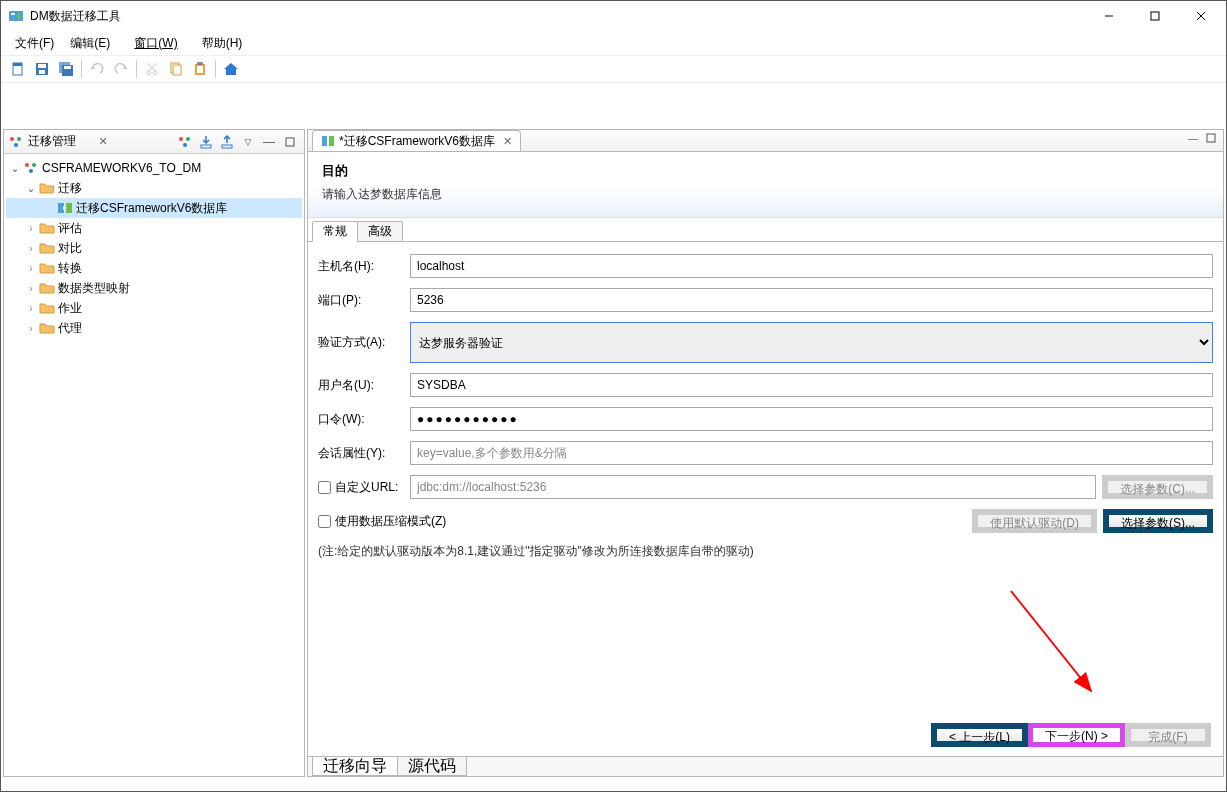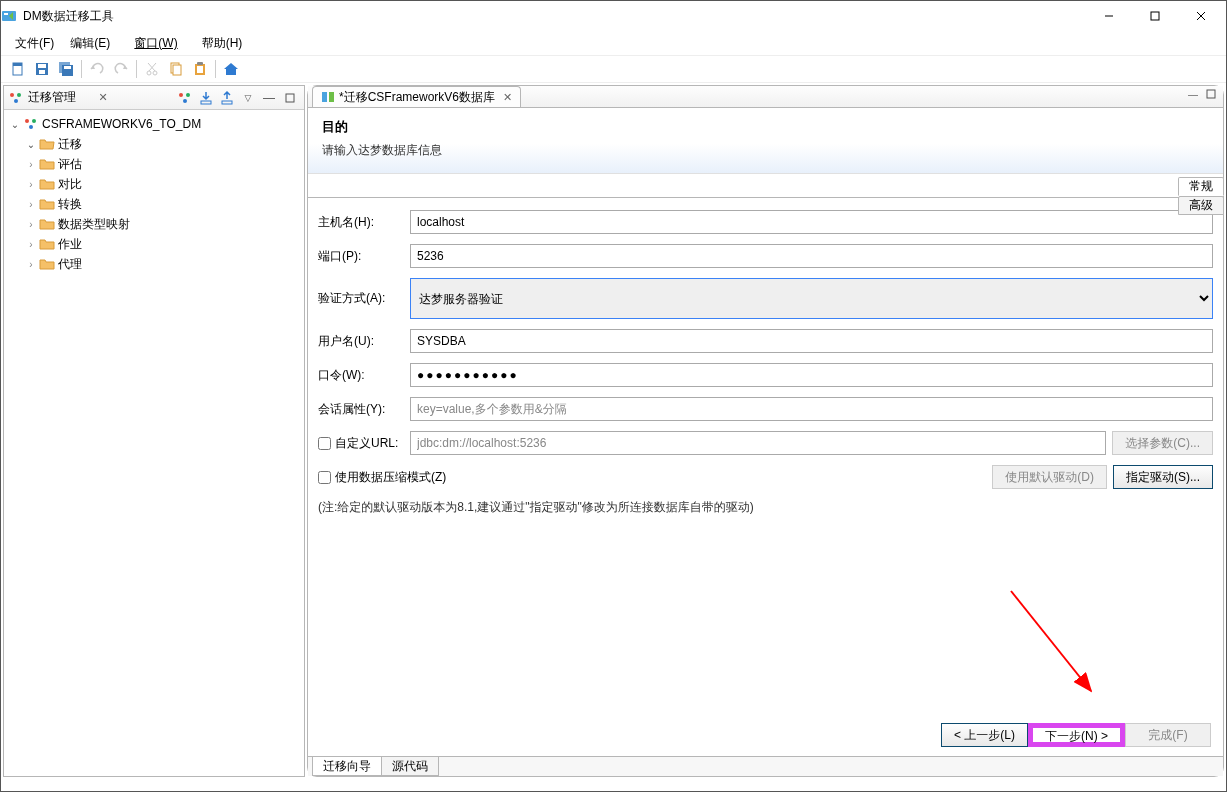--- a/index.html
+++ b/index.html
@@ -1,29 +1,29 @@
 <!DOCTYPE html>
 <html><head>
 <meta charset="utf-8">
 <style>
 * { box-sizing: border-box; margin: 0; padding: 0; font-family: "Microsoft YaHei", "Segoe UI", Tahoma, sans-serif; font-size: 12px; }
 body { background: #fff; width: 1227px; height: 792px; overflow: hidden; position: relative; border: 1px solid #555; }
-.titlebar { height: 30px; display: flex; align-items: center; padding: 0 2px 0 0; background: #fff; }
+.titlebar { height: 30px; display: flex; align-items: center; padding: 0 2px 0 7px; background: #fff; }
 .titlebar .app-icon { width: 16px; height: 16px; margin-right: 6px; }
 .titlebar .title { flex: 1; color: #000; }
 .titlebar .win-btn { width: 46px; height: 30px; display: flex; align-items: center; justify-content: center; cursor: pointer; }
 .menubar { height: 24px; display: flex; align-items: center; padding: 0 6px; background: #fff; }
 .menubar span { padding: 2px 8px; cursor: pointer; }
 .toolbar { height: 28px; display: flex; align-items: center; padding: 0 6px; gap: 2px; border-top: 1px solid #eee; border-bottom: 1px solid #eee; background: #fff; }
 .toolbar .tb-btn { width: 22px; height: 22px; display: flex; align-items: center; justify-content: center; cursor: pointer; border-radius: 2px; }
 .toolbar .sep { width: 1px; height: 18px; background: #ccc; margin: 0 2px; }
 .main-area { display: flex; height: calc(792px - 30px - 24px - 28px - 14px); padding: 2px; gap: 2px; }
-.panel { border: 1px solid #b6b6b6; background: #fff; display: flex; flex-direction: column; }
+.panel { border: 1px solid #b6b6b6; background: #fff; display: flex; flex-direction: column; margin-top: 44px; }
 .left-panel { width: 302px; }
-.right-panel { flex: 1; border-radius: 10px; }
+.right-panel { flex: 1; }
 .panel-header { height: 24px; display: flex; align-items: center; padding: 0 4px; background: linear-gradient(#fdfdfd,#f1f1f1); border-bottom: 1px solid #ccc; }
 .panel-header .ph-icon { width: 16px; height: 16px; margin-right: 4px; }
 .panel-header .ph-title { flex: 1; }
 .panel-header .ph-close { margin-left: 4px; cursor: pointer; color: #666; font-size: 11px; }
 .panel-header .ph-spacer { flex: 1; }
 .panel-header .ph-tool { width: 20px; height: 20px; display: flex; align-items: center; justify-content: center; cursor: pointer; margin-left: 1px; }
 .tree { flex: 1; overflow: auto; padding: 4px 2px; }
 .tree-row { display: flex; align-items: center; height: 20px; cursor: pointer; white-space: nowrap; }
 .tree-row.selected { background: #cce8ff; }
 .tree-row .expander { width: 14px; text-align: center; color: #555; font-size: 10px; }
@@ -32,39 +32,39 @@
 .folder-closed { color: #e8a33d; }
 .editor-tabs { height: 22px; display: flex; align-items: flex-end; background: linear-gradient(#fdfdfd,#f1f1f1); border-bottom: 1px solid #b6b6b6; padding-left: 4px; position: relative; }
 .editor-tab { height: 21px; display: flex; align-items: center; padding: 0 8px; background: #fdfdfd; border: 1px solid #b6b6b6; border-bottom: none; border-top-left-radius: 4px; border-top-right-radius: 4px; margin-right: 2px; cursor: pointer; gap: 4px; }
 .editor-tab .tab-close { color: #666; font-size: 11px; margin-left: 4px; }
 .editor-tabs .tab-tools { position: absolute; right: 4px; top: 2px; display: flex; gap: 2px; }
 .editor-tabs .tab-tools span { cursor: pointer; color: #666; font-size: 10px; padding: 1px 3px; }
 .editor-content { flex: 1; display: flex; flex-direction: column; background: #fff; }
 .dest-header { padding: 10px 14px 14px 14px; background: linear-gradient(180deg,#ffffff 0%, #ffffff 55%, #e8f0fb 100%); border-bottom: 1px solid #e0e0e0; }
 .dest-header h2 { font-size: 13px; font-weight: bold; margin-bottom: 6px; }
 .dest-header .subtitle { color: #333; }
-.inner-tabs { height: 22px; display: flex; align-items: flex-end; padding-left: 4px; border-bottom: 1px solid #b6b6b6; margin-top: 2px; flex-direction: column; }
+.inner-tabs { height: 22px; display: flex; align-items: flex-end; padding-left: 4px; border-bottom: 1px solid #b6b6b6; margin-top: 2px; }
 .inner-tab { height: 21px; display: flex; align-items: center; padding: 0 10px; border: 1px solid #b6b6b6; border-bottom: 1px solid #fff; background: #fff; border-top-left-radius: 2px; border-top-right-radius: 2px; margin-right: -1px; cursor: pointer; position: relative; top: 1px; }
 .inner-tab.inactive { background: #f4f4f4; border-bottom: 1px solid #b6b6b6; }
 .form-area { padding: 12px 10px; flex: 1; }
 .form-row { display: flex; align-items: center; margin-bottom: 10px; }
 .form-row label { width: 92px; padding-right: 4px; }
 .form-row input[type="text"], .form-row input[type="password"] { flex: 1; height: 24px; border: 1px solid #aaa; padding: 0 6px; background: #fff; }
 .form-row input::placeholder { color: #888; }
 .form-row select { flex: 1; height: 41px; border: 1px solid #3b82f6; padding: 0 4px; background: #efefef; }
 .form-row .checkbox-lbl { display: flex; align-items: center; gap: 4px; }
 .form-row .btn-inline { margin-left: 6px; }
-.win-button { height: 24px; padding: 0 12px; border: 1px solid #0c4a6e; background: linear-gradient(#fefefe,#e8e8e8); cursor: pointer; min-width: 86px; }
+.win-button { height: 24px; padding: 0 12px; border: 6px solid #0c4a6e; background: linear-gradient(#fefefe,#e8e8e8); cursor: pointer; min-width: 86px; }
 .win-button.primary { border: 5px solid #d946ef; background: #fff; }
 .win-button:disabled { color: #888; background: #f0f0f0; border-color: #ccc; cursor: default; }
 .note-text { color: #333; margin-top: 4px; }
 .extra-buttons { display: flex; justify-content: flex-end; gap: 6px; margin: 4px 0 10px 0; }
 .wizard-buttons { height: 42px; display: flex; align-items: center; justify-content: flex-end; gap: 0; padding: 0 12px; }
 .bottom-tabs { height: 20px; display: flex; align-items: flex-end; border-top: 1px solid #b6b6b6; padding-left: 4px; background: #f7f7f7; }
-.bottom-tab { height: 19px; padding: 0 10px; border: 1px solid #b6b6b6; border-top: none; background: #fff; margin-right: -1px; cursor: pointer; font-size: 12px; line-height: 18px; text-align: center; }
+.bottom-tab { height: 19px; padding: 0 10px; border: 1px solid #b6b6b6; border-top: none; background: #fff; margin-right: -1px; cursor: pointer; font-size: 16px; line-height: 18px; text-align: center; }
 .bottom-tab.inactive { background: #f4f4f4; }
 .arrow-annotation { position: absolute; pointer-events: none; }
 .statusbar { height: 12px; background: #fff; }
 svg { display: block; }
 </style>
 </head>
 <body>
 
 <div class="titlebar">
   <span class="app-icon">
@@ -219,20 +219,30 @@
       </div>
       <div class="tree-row" style="padding-left:18px">
         <span class="expander">⌄</span>
         <span class="node-icon folder-open">
             <svg width="16" height="16">
               <path d="M1 4 L6 4 L7 6 L15 6 L14 13 L1 13 Z" fill="#f5c067" stroke="#d89b3a"></path>
             </svg>
           </span>
         <span>迁移</span>
       </div>
+      <div class="tree-row selected" style="padding-left:50px">
+        <span class="node-icon">
+            <svg width="16" height="16">
+              <rect x="1" y="3" width="6" height="10" fill="#4aa3df"></rect>
+              <rect x="9" y="3" width="6" height="10" fill="#6dbf47"></rect>
+              <polygon points="6,6 10,8 6,10" fill="#fff"></polygon>
+            </svg>
+          </span>
+        <span>迁移CSFrameworkV6数据库</span>
+      </div>
       <div class="tree-row" style="padding-left:18px">
         <span class="expander" style="color:#888">›</span>
         <span class="node-icon folder-closed">
             <svg width="16" height="16">
               <path d="M1 4 L6 4 L7 6 L15 6 L15 13 L1 13 Z" fill="#f5c067" stroke="#d89b3a"></path>
             </svg>
           </span>
         <span>评估</span>
       </div>
       <div class="tree-row" style="padding-left:18px">
@@ -349,21 +359,21 @@
           <input type="text" style="color: rgb(136, 136, 136);" value="jdbc:dm://localhost:5236">
           <button class="win-button btn-inline" disabled="">选择参数(C)...</button>
         </div>
         <div class="form-row" style="justify-content:space-between">
           <label class="checkbox-lbl" style="width:auto">
             <input type="checkbox" style="">
             <span>使用数据压缩模式(Z)</span>
           </label>
           <div class="extra-buttons" style="margin:0">
             <button class="win-button" disabled="">使用默认驱动(D)</button>
-            <button class="win-button">指定驱动(S)...</button>
+            <button class="win-button">选择参数(S)...</button>
           </div>
         </div>
         <div class="note-text">(注:给定的默认驱动版本为8.1,建议通过"指定驱动"修改为所连接数据库自带的驱动)</div>
       </div>
 
       <div class="wizard-buttons">
         <button class="win-button">&lt; 上一步(L)</button>
         <button class="win-button primary">下一步(N) &gt;</button>
         <button class="win-button" disabled="">完成(F)</button>
       </div>

